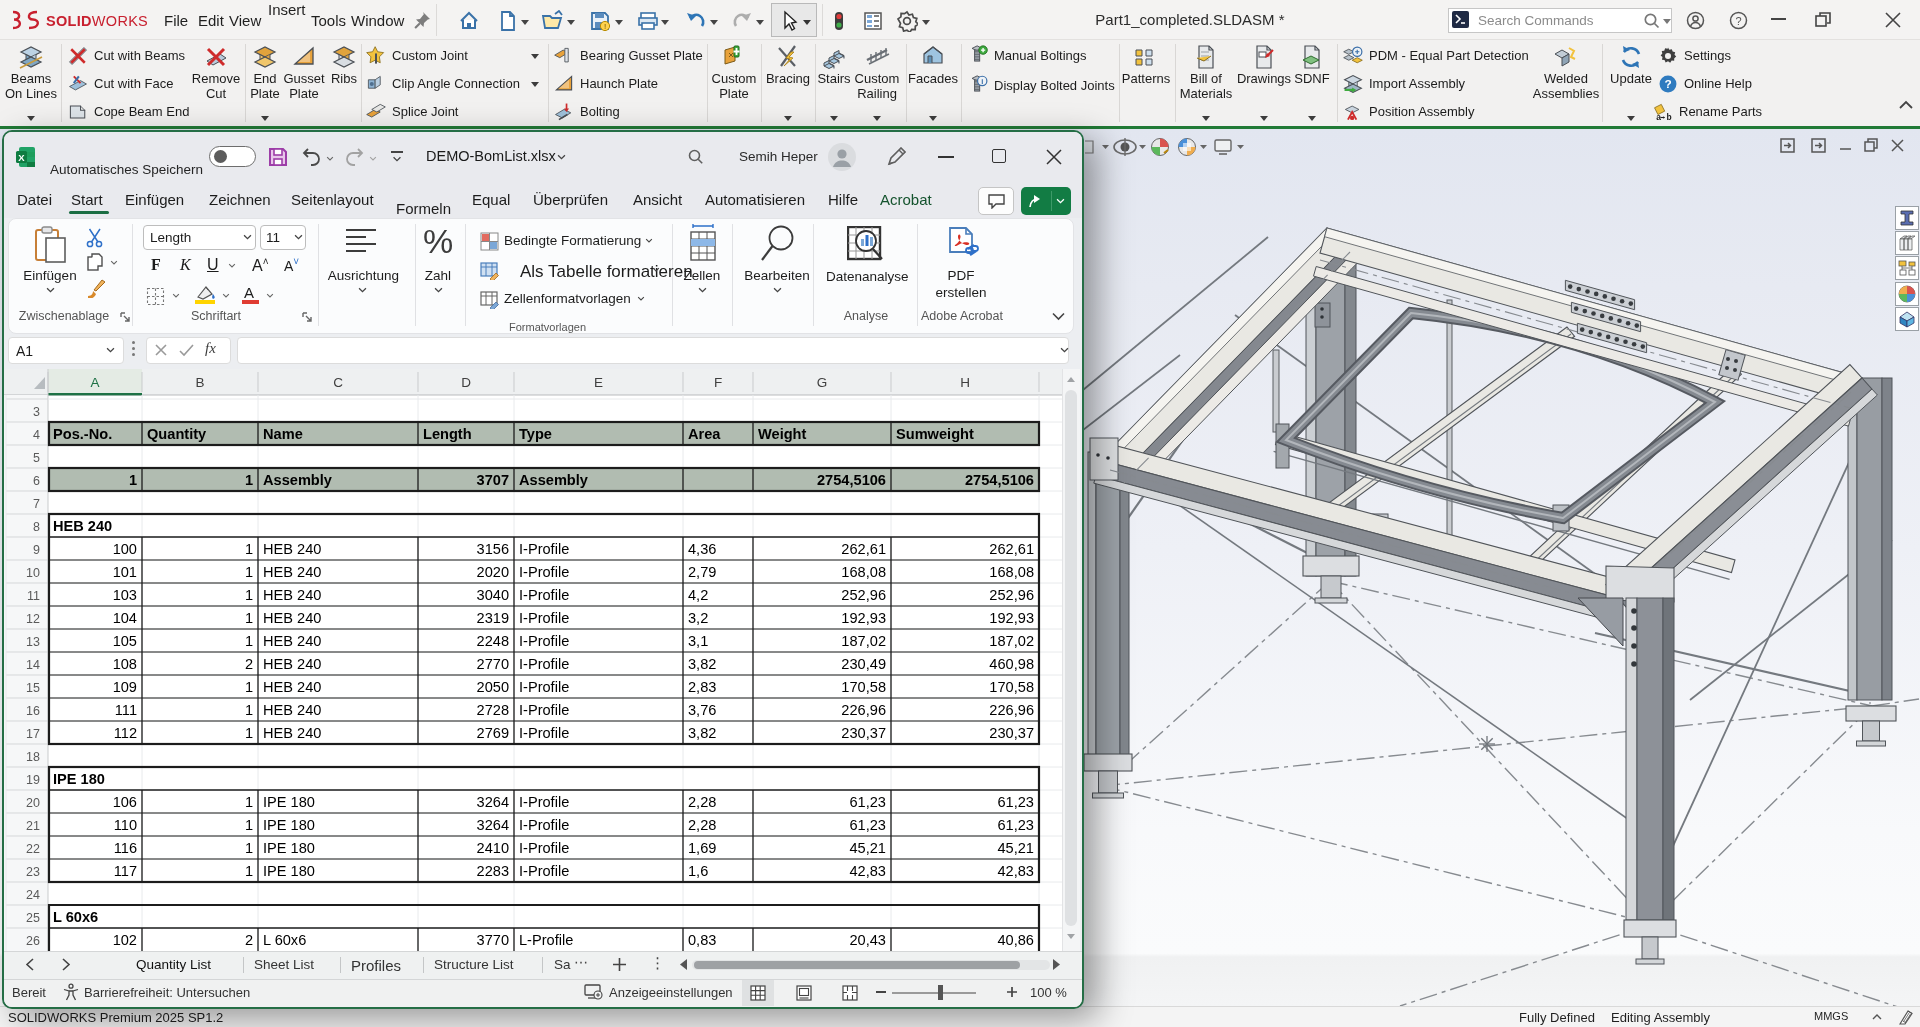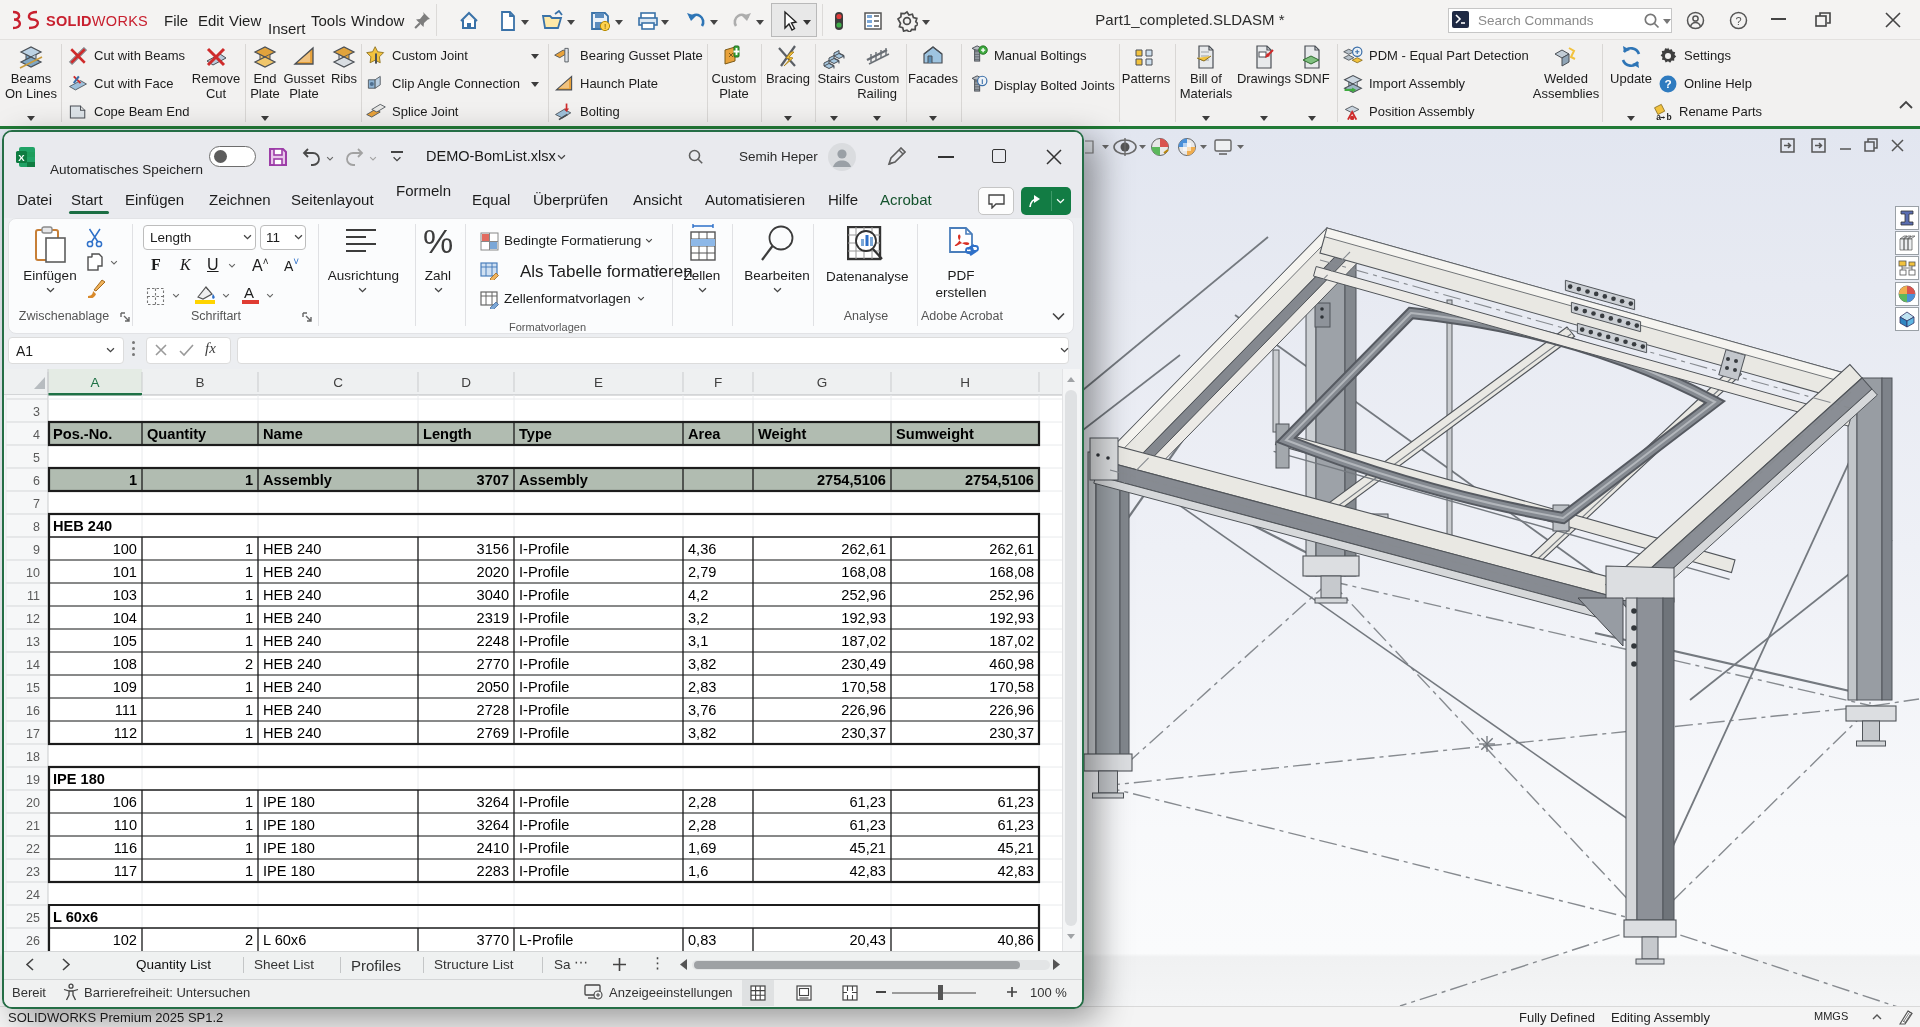--- a/index.html
+++ b/index.html
@@ -16,21 +16,21 @@
     <svg class="ab" style="left:10px;top:9px" width="150" height="24" viewBox="0 0 150 24">
 <g fill="none" stroke="#c8202f" stroke-width="2.4">
 <path d="M3 3 C11 3 11 10.5 4 10.5 C12 10.5 12 19 3 19"></path>
 <path d="M27 3 C17 3 17 10.5 23 10.5 C30 10.5 30 19 19 19"></path>
 </g>
 <text x="36" y="17" font-size="14.5" font-weight="bold" fill="#c8202f" letter-spacing=".3">SOLID<tspan font-weight="normal">WORKS</tspan></text>
 </svg>
     <div class="ab menu" style="left:164px;top:12px">File</div>
     <div class="ab menu" style="left:198px;top:12px">Edit</div>
     <div class="ab menu" style="left:229px;top:12px">View</div>
-    <div class="ab menu" style="left:268px;top:20px">Insert</div>
+    <div class="ab menu" style="left:268px;top:1px">Insert</div>
     <div class="ab menu" style="left:311px;top:12px">Tools</div>
     <div class="ab menu" style="left:351px;top:12px">Window</div>
     <svg class="ab" style="left:412px;top:10px" width="20" height="20" viewBox="0 0 20 20">
       <g fill="#7d7d7d">
         <path d="M11 2l7 7-2.2.6L12 13l-.5 4L4 9.5 8 9l3.8-4.8z"></path>
         <rect x="2" y="15" width="7" height="2.2" rx="1" transform="rotate(-45 5 16)"></rect>
       </g>
     </svg>
     <div class="ab" style="left:436px;top:4px;width:1px;height:32px;background:#dcdad8"></div>
     <svg class="ab" style="left:458px;top:10px" width="22" height="22" viewBox="0 0 22 22">
@@ -676,21 +676,21 @@
       <div class="ab" style="left:988px;top:17px;width:14px;height:14px;border:1.7px solid #333;border-radius:2px"></div>
       <svg class="ab" style="left:1042px;top:17px" width="16" height="16">
         <path d="M1 1l14 14M15 1L1 15" stroke="#333" stroke-width="1.5"></path>
       </svg>
       <div class="ab" style="left:0;top:48px;width:1078px;height:38px;background:#e9eaee"></div>
       <div class="ab" style="left:13px;top:59px;font-size:15px;color:#1c1c1c">Datei</div>
       <div class="ab" style="left:67px;top:59px;font-size:15px;color:#1c1c1c">Start</div>
       <div class="ab" style="left:121px;top:59px;font-size:15px;color:#1c1c1c">Einfügen</div>
       <div class="ab" style="left:205px;top:59px;font-size:15px;color:#1c1c1c">Zeichnen</div>
       <div class="ab" style="left:287px;top:59px;font-size:15px;color:#1c1c1c">Seitenlayout</div>
-      <div class="ab" style="left:392px;top:50px;font-size:15px;color:#1c1c1c">Formeln</div>
+      <div class="ab" style="left:392px;top:68px;font-size:15px;color:#1c1c1c">Formeln</div>
       <div class="ab" style="left:468px;top:59px;font-size:15px;color:#1c1c1c">Equal</div>
       <div class="ab" style="left:529px;top:59px;font-size:15px;color:#1c1c1c">Überprüfen</div>
       <div class="ab" style="left:629px;top:59px;font-size:15px;color:#1c1c1c">Ansicht</div>
       <div class="ab" style="left:701px;top:59px;font-size:15px;color:#1c1c1c">Automatisieren</div>
       <div class="ab" style="left:824px;top:59px;font-size:15px;color:#1c1c1c">Hilfe</div>
       <div class="ab" style="left:876px;top:59px;font-size:15px;color:#14532d">Acrobat</div>
       <div class="ab" style="left:65px;top:79px;width:40px;height:3px;background:#1b6e43;border-radius:2px"></div>
       <div class="ab" style="left:974px;top:55px;width:36px;height:28px;background:#fdfdfd;border:1px solid #c5c5c5;border-radius:5px"></div>
       <svg class="ab" style="left:984px;top:62px" width="17" height="15">
         <path d="M1 1h15v9H8l-4 4v-4H1z" fill="none" stroke="#444" stroke-width="1.4"></path>

